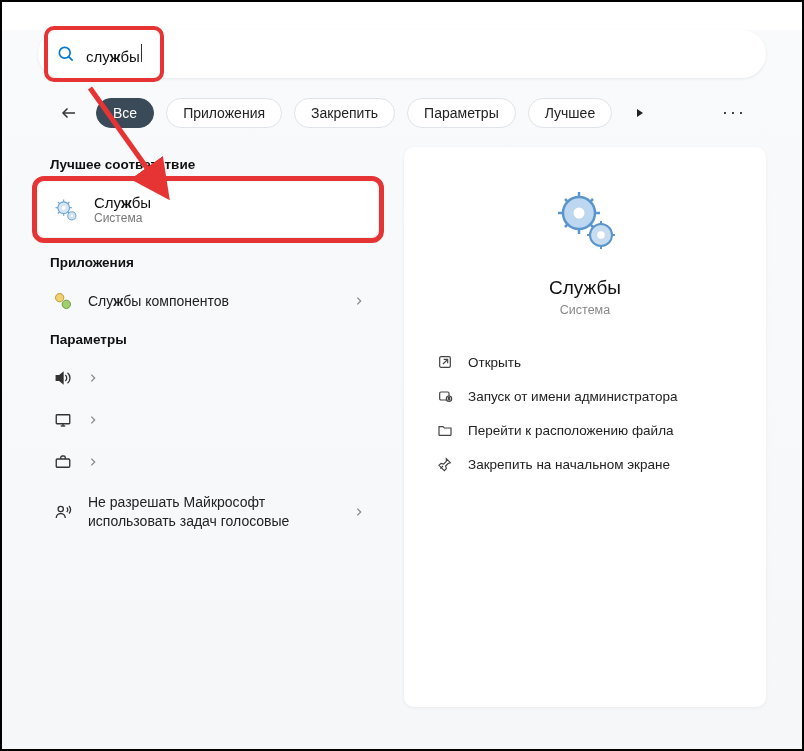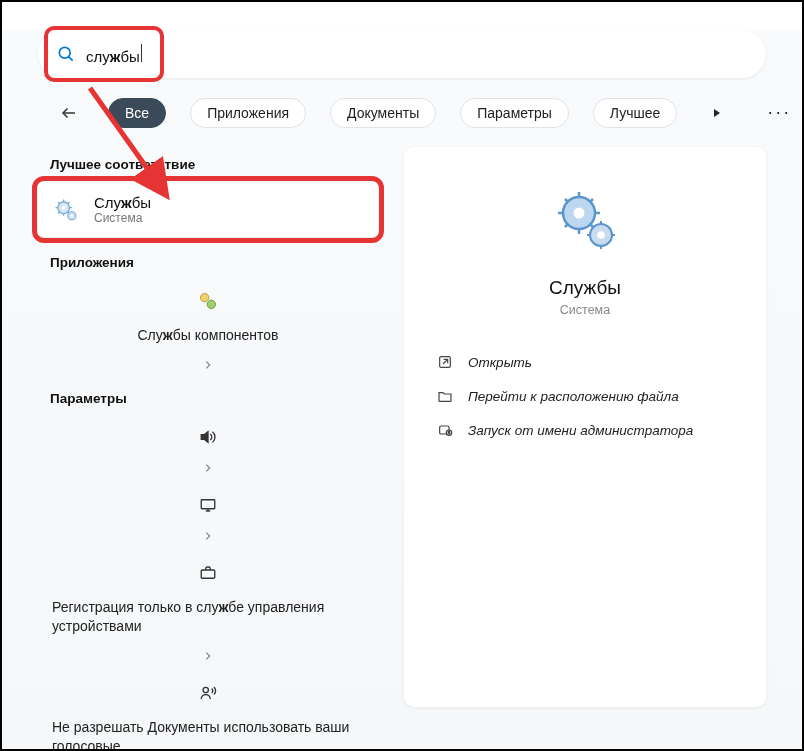--- a/index.html
+++ b/index.html
@@ -59,21 +59,21 @@
     border: 4px solid #e63434;
     border-radius: 10px;
     pointer-events: none;
   }
 
   
   .filters {
     margin: 18px 36px 0 52px;
     display: flex;
     align-items: center;
-    gap: 24px;
+    gap: 12px;
   }
   .back-btn {
     background: transparent;
     border: none;
     padding: 6px;
     color: #333;
     cursor: pointer;
   }
   .pill {
     background: #fff;
@@ -145,21 +145,20 @@
   .bm-title b { font-weight:600; }
   .bm-sub { font-size:12px; color:#777; }
 
   .list-item {
     display: flex;
     align-items: center;
     gap: 14px;
     padding: 10px 14px;
     cursor: pointer;
     border-radius: 6px;
-    flex-direction: column;
   }
   .li-icon { width:22px; height:22px; flex:0 0 22px; display:flex; align-items:center; justify-content:center; color:#555; }
   .li-text { flex:1; font-size:14px; color:#222; line-height:1.35; }
   .li-text .hl { font-weight:600; }
   .chev { color:#888; flex:0 0 auto; }
 
   
   .preview-icon-wrap {
     display:flex; justify-content:center; margin-top:12px;
   }
@@ -180,21 +179,20 @@
     margin-bottom: 28px;
   }
   .action {
     display:flex; align-items:center;
     gap:14px;
     padding:8px 6px;
     font-size:13.5px;
     color:#222;
     cursor:pointer;
     border-radius:4px;
-    font-style:italic;
   }
   .action-icon { width:18px; height:18px; flex:0 0 18px; display:flex; align-items:center; justify-content:center; color:#444; }
 
   
   .arrow-svg {
     position:absolute;
     left: 70px; top: 78px;
     width: 120px; height: 130px;
     pointer-events:none;
   }
@@ -225,21 +223,21 @@
 
 <div class="filters">
   <button class="back-btn">
     <svg width="18" height="18" viewBox="0 0 24 24" fill="none" stroke="#333" stroke-width="2">
           <line x1="20" y1="12" x2="4" y2="12"></line>
           <polyline points="10,6 4,12 10,18"></polyline>
         </svg>
   </button>
   <button class="pill active">Все</button>
   <button class="pill">Приложения</button>
-  <button class="pill">Документы</button>
+  <button class="pill">Закрепить</button>
   <button class="pill">Параметры</button>
   <button class="pill">Лучшее</button>
   <button class="next-btn">
     <svg width="12" height="12" viewBox="0 0 24 24" fill="#222">
           <polygon points="6,4 18,12 6,20"></polygon>
         </svg>
   </button>
   <button class="more-btn">···</button>
 </div>
 
@@ -328,40 +326,37 @@
       </span>
     </div>
 
     <div class="list-item">
       <span class="li-icon">
         <svg width="18" height="18" viewBox="0 0 24 24" fill="none" stroke="#333" stroke-width="1.8">
               <rect x="3" y="8" width="18" height="11" rx="1.5"></rect>
               <path d="M9 8 V6 a2 2 0 0 1 2-2 h2 a2 2 0 0 1 2 2 V8"></path>
             </svg>
       </span>
-      <div class="li-text">
-        <span>Регистрация только в слу</span><span class="hl">ж</span><span>бе управления устройствами</span>
-      </div>
       <span class="chev">
         <svg width="10" height="12" viewBox="0 0 24 24" fill="none" stroke="#888" stroke-width="3">
               <polyline points="8,4 16,12 8,20"></polyline>
             </svg>
       </span>
     </div>
 
     <div class="list-item">
       <span class="li-icon">
         <svg width="18" height="18" viewBox="0 0 24 24" fill="none" stroke="#333" stroke-width="1.8">
               <circle cx="9" cy="8" r="3.5"></circle>
               <path d="M3 20 a6 6 0 0 1 12 0"></path>
               <path d="M17 6 a4 4 0 0 1 0 6"></path>
               <path d="M20 4 a7 7 0 0 1 0 10"></path>
             </svg>
       </span>
-      <div class="li-text">Не разрешать Документы использовать ваши голосовые</div>
+      <div class="li-text">Не разрешать Майкрософт использовать задач голосовые</div>
       <span class="chev">
         <svg width="10" height="12" viewBox="0 0 24 24" fill="none" stroke="#888" stroke-width="3">
               <polyline points="8,4 16,12 8,20"></polyline>
             </svg>
       </span>
     </div>
   </div>
 
   <div class="right-col">
     <div class="preview-icon-wrap">
@@ -399,35 +394,44 @@
               <rect x="4" y="4" width="16" height="16" rx="2"></rect>
               <polyline points="10,8 16,8 16,14"></polyline>
               <line x1="16" y1="8" x2="9" y2="15"></line>
             </svg>
       </span>
       <span>Открыть</span>
     </div>
     <div class="action">
       <span class="action-icon">
         <svg width="16" height="16" viewBox="0 0 24 24" fill="none" stroke="#444" stroke-width="1.8">
-              <path d="M3 7 h6 l2 2 h10 v10 a1 1 0 0 1-1 1 H4 a1 1 0 0 1-1-1 Z"></path>
-            </svg>
-      </span>
-      <span>Перейти к расположению файла</span>
-    </div>
-    <div class="action">
-      <span class="action-icon">
-        <svg width="16" height="16" viewBox="0 0 24 24" fill="none" stroke="#444" stroke-width="1.8">
               <rect x="4" y="6" width="14" height="12" rx="2"></rect>
               <circle cx="18" cy="16" r="4" fill="#fff" stroke="#444"></circle>
               <circle cx="18" cy="15" r="1.3" fill="#444"></circle>
               <path d="M16.2 18.5 a2 2 0 0 1 3.6 0"></path>
             </svg>
       </span>
       <span>Запуск от имени администратора</span>
+    </div>
+    <div class="action">
+      <span class="action-icon">
+        <svg width="16" height="16" viewBox="0 0 24 24" fill="none" stroke="#444" stroke-width="1.8">
+              <path d="M3 7 h6 l2 2 h10 v10 a1 1 0 0 1-1 1 H4 a1 1 0 0 1-1-1 Z"></path>
+            </svg>
+      </span>
+      <span>Перейти к расположению файла</span>
+    </div>
+    <div class="action">
+      <span class="action-icon">
+        <svg width="16" height="16" viewBox="0 0 24 24" fill="none" stroke="#444" stroke-width="1.8">
+              <path d="M14 4 l6 6 -3 1 -4 4 1 4 -3 3 -8-8 3-3 4 1 4-4 Z"></path>
+              <line x1="5" y1="19" x2="9" y2="15"></line>
+            </svg>
+      </span>
+      <span>Закрепить на начальном экране</span>
     </div>
   </div>
 </div>
 
 <svg class="arrow-svg" viewBox="0 0 120 130">
   <defs>
     <marker id="ah" markerWidth="8" markerHeight="8" refX="6" refY="4" orient="auto">
       <polygon points="0,0 8,4 0,8" fill="#e63434"></polygon>
     </marker>
   </defs>

